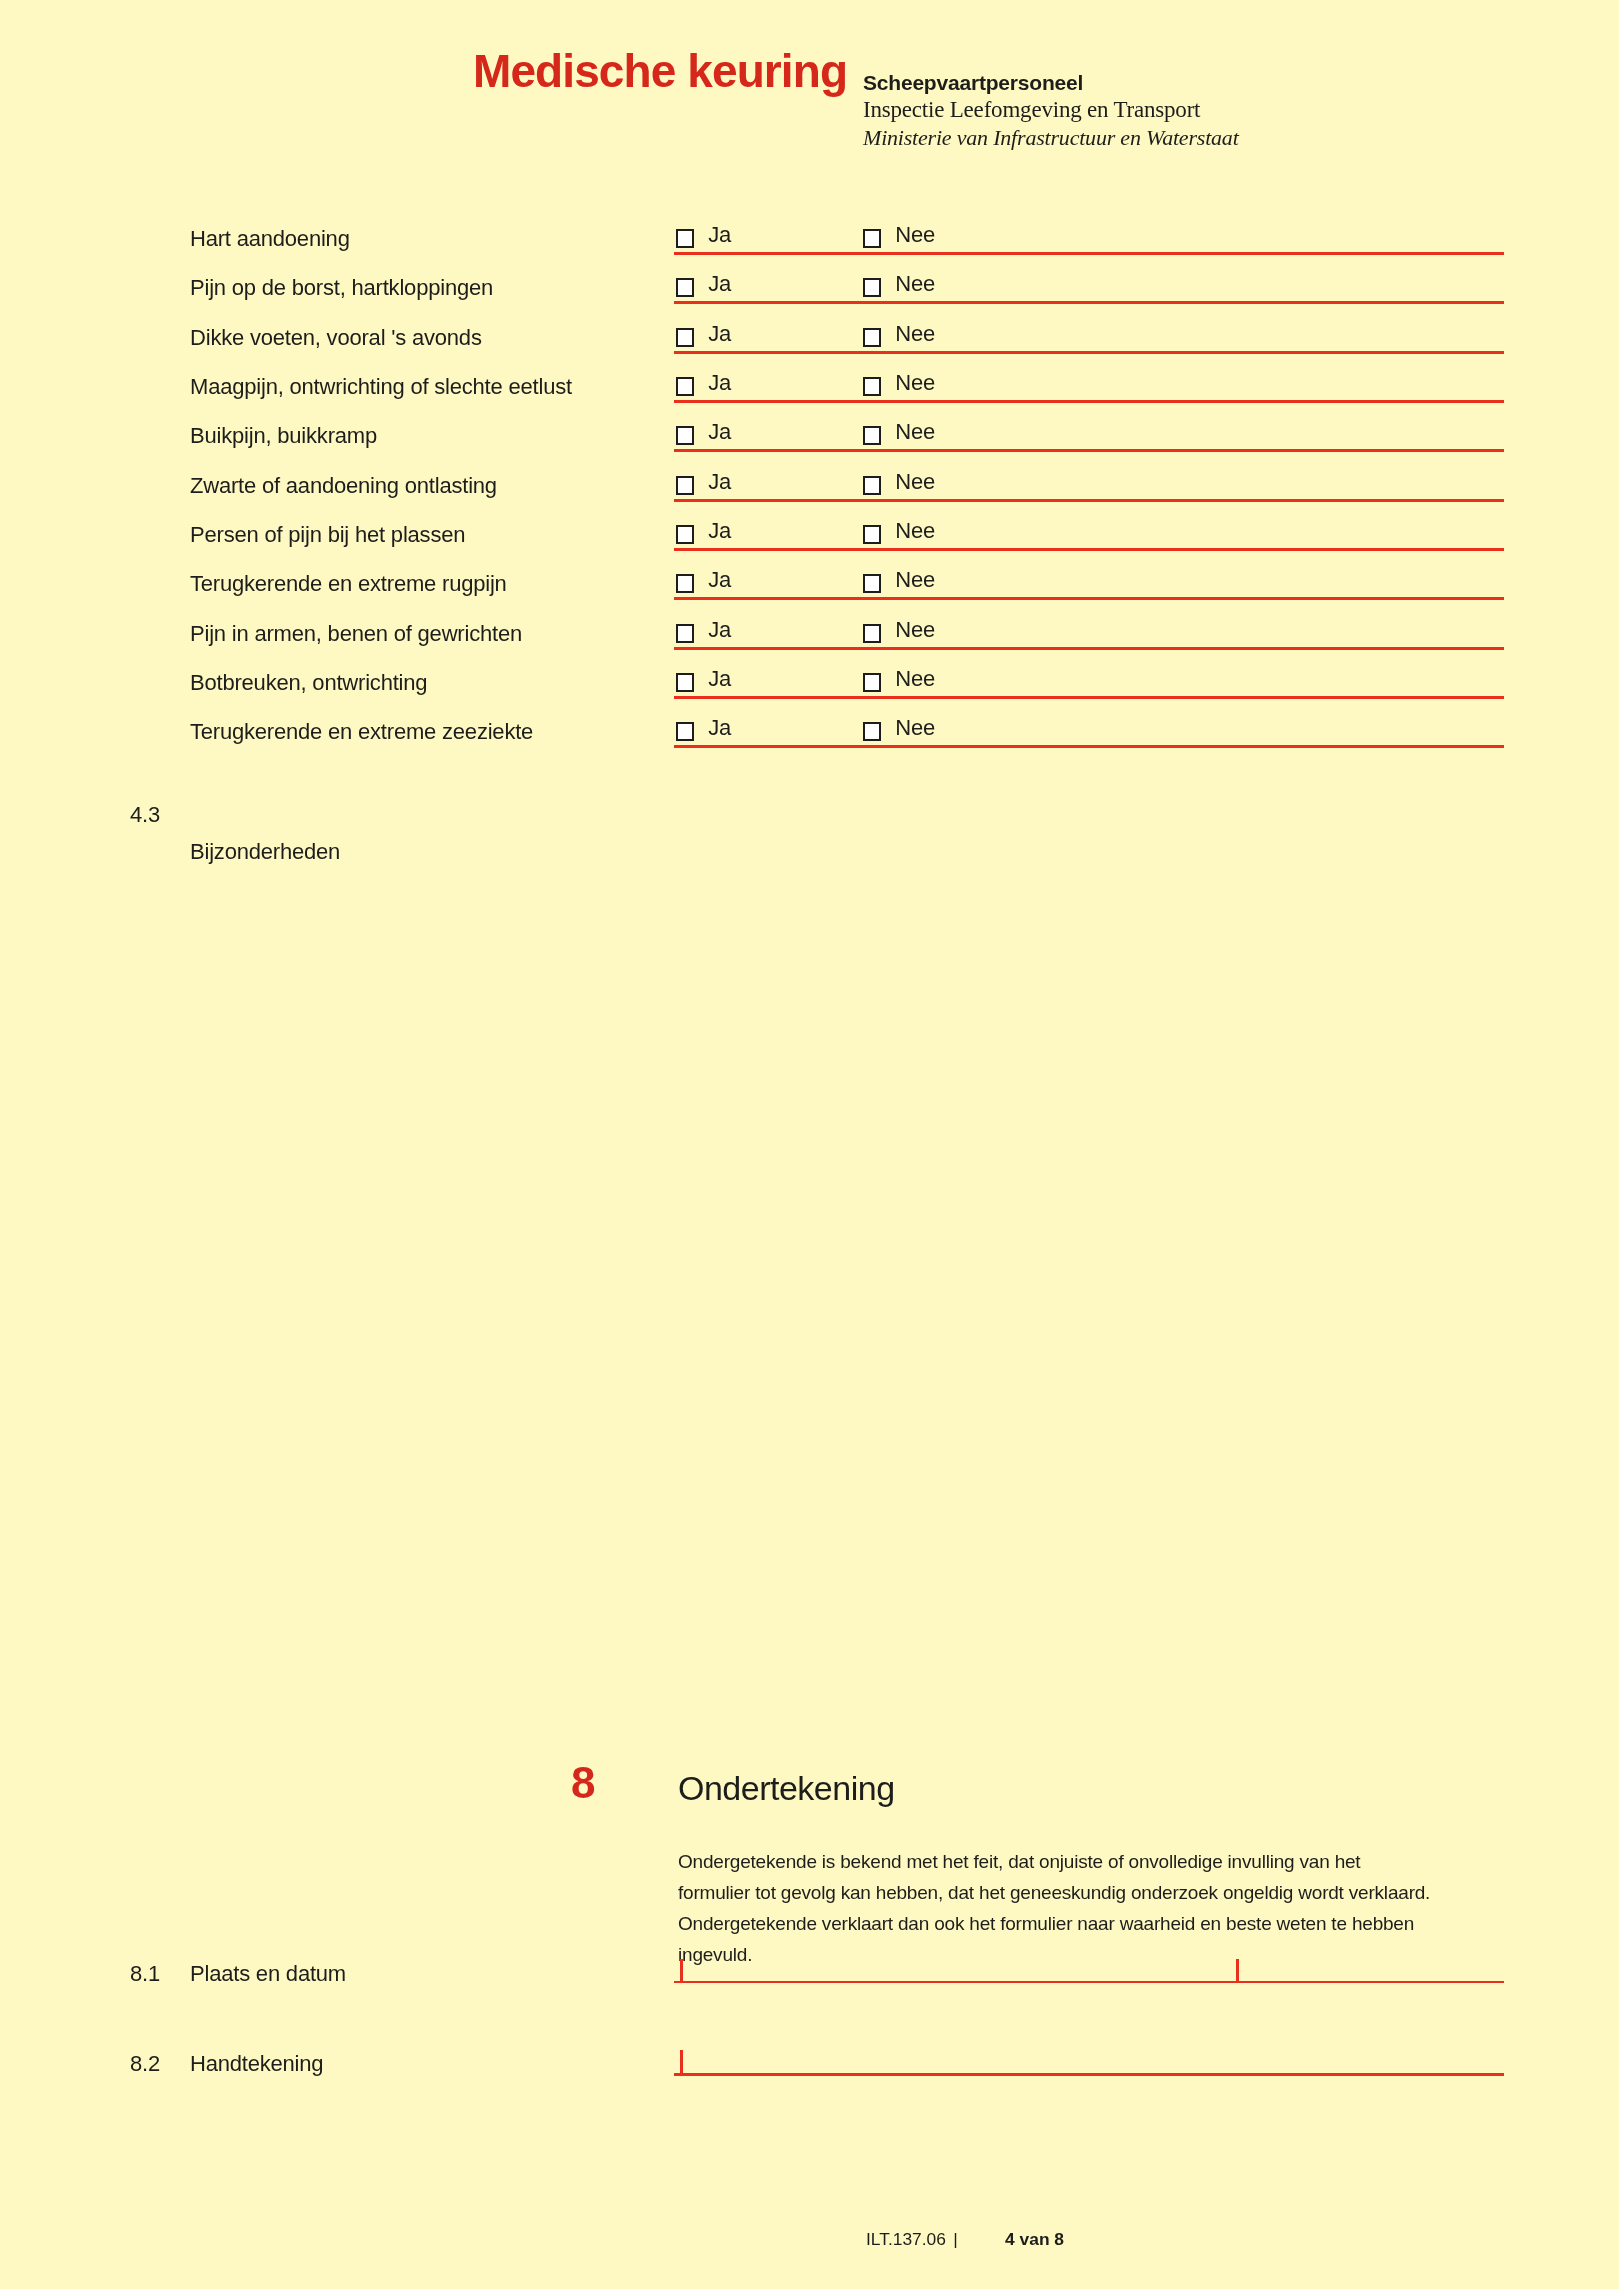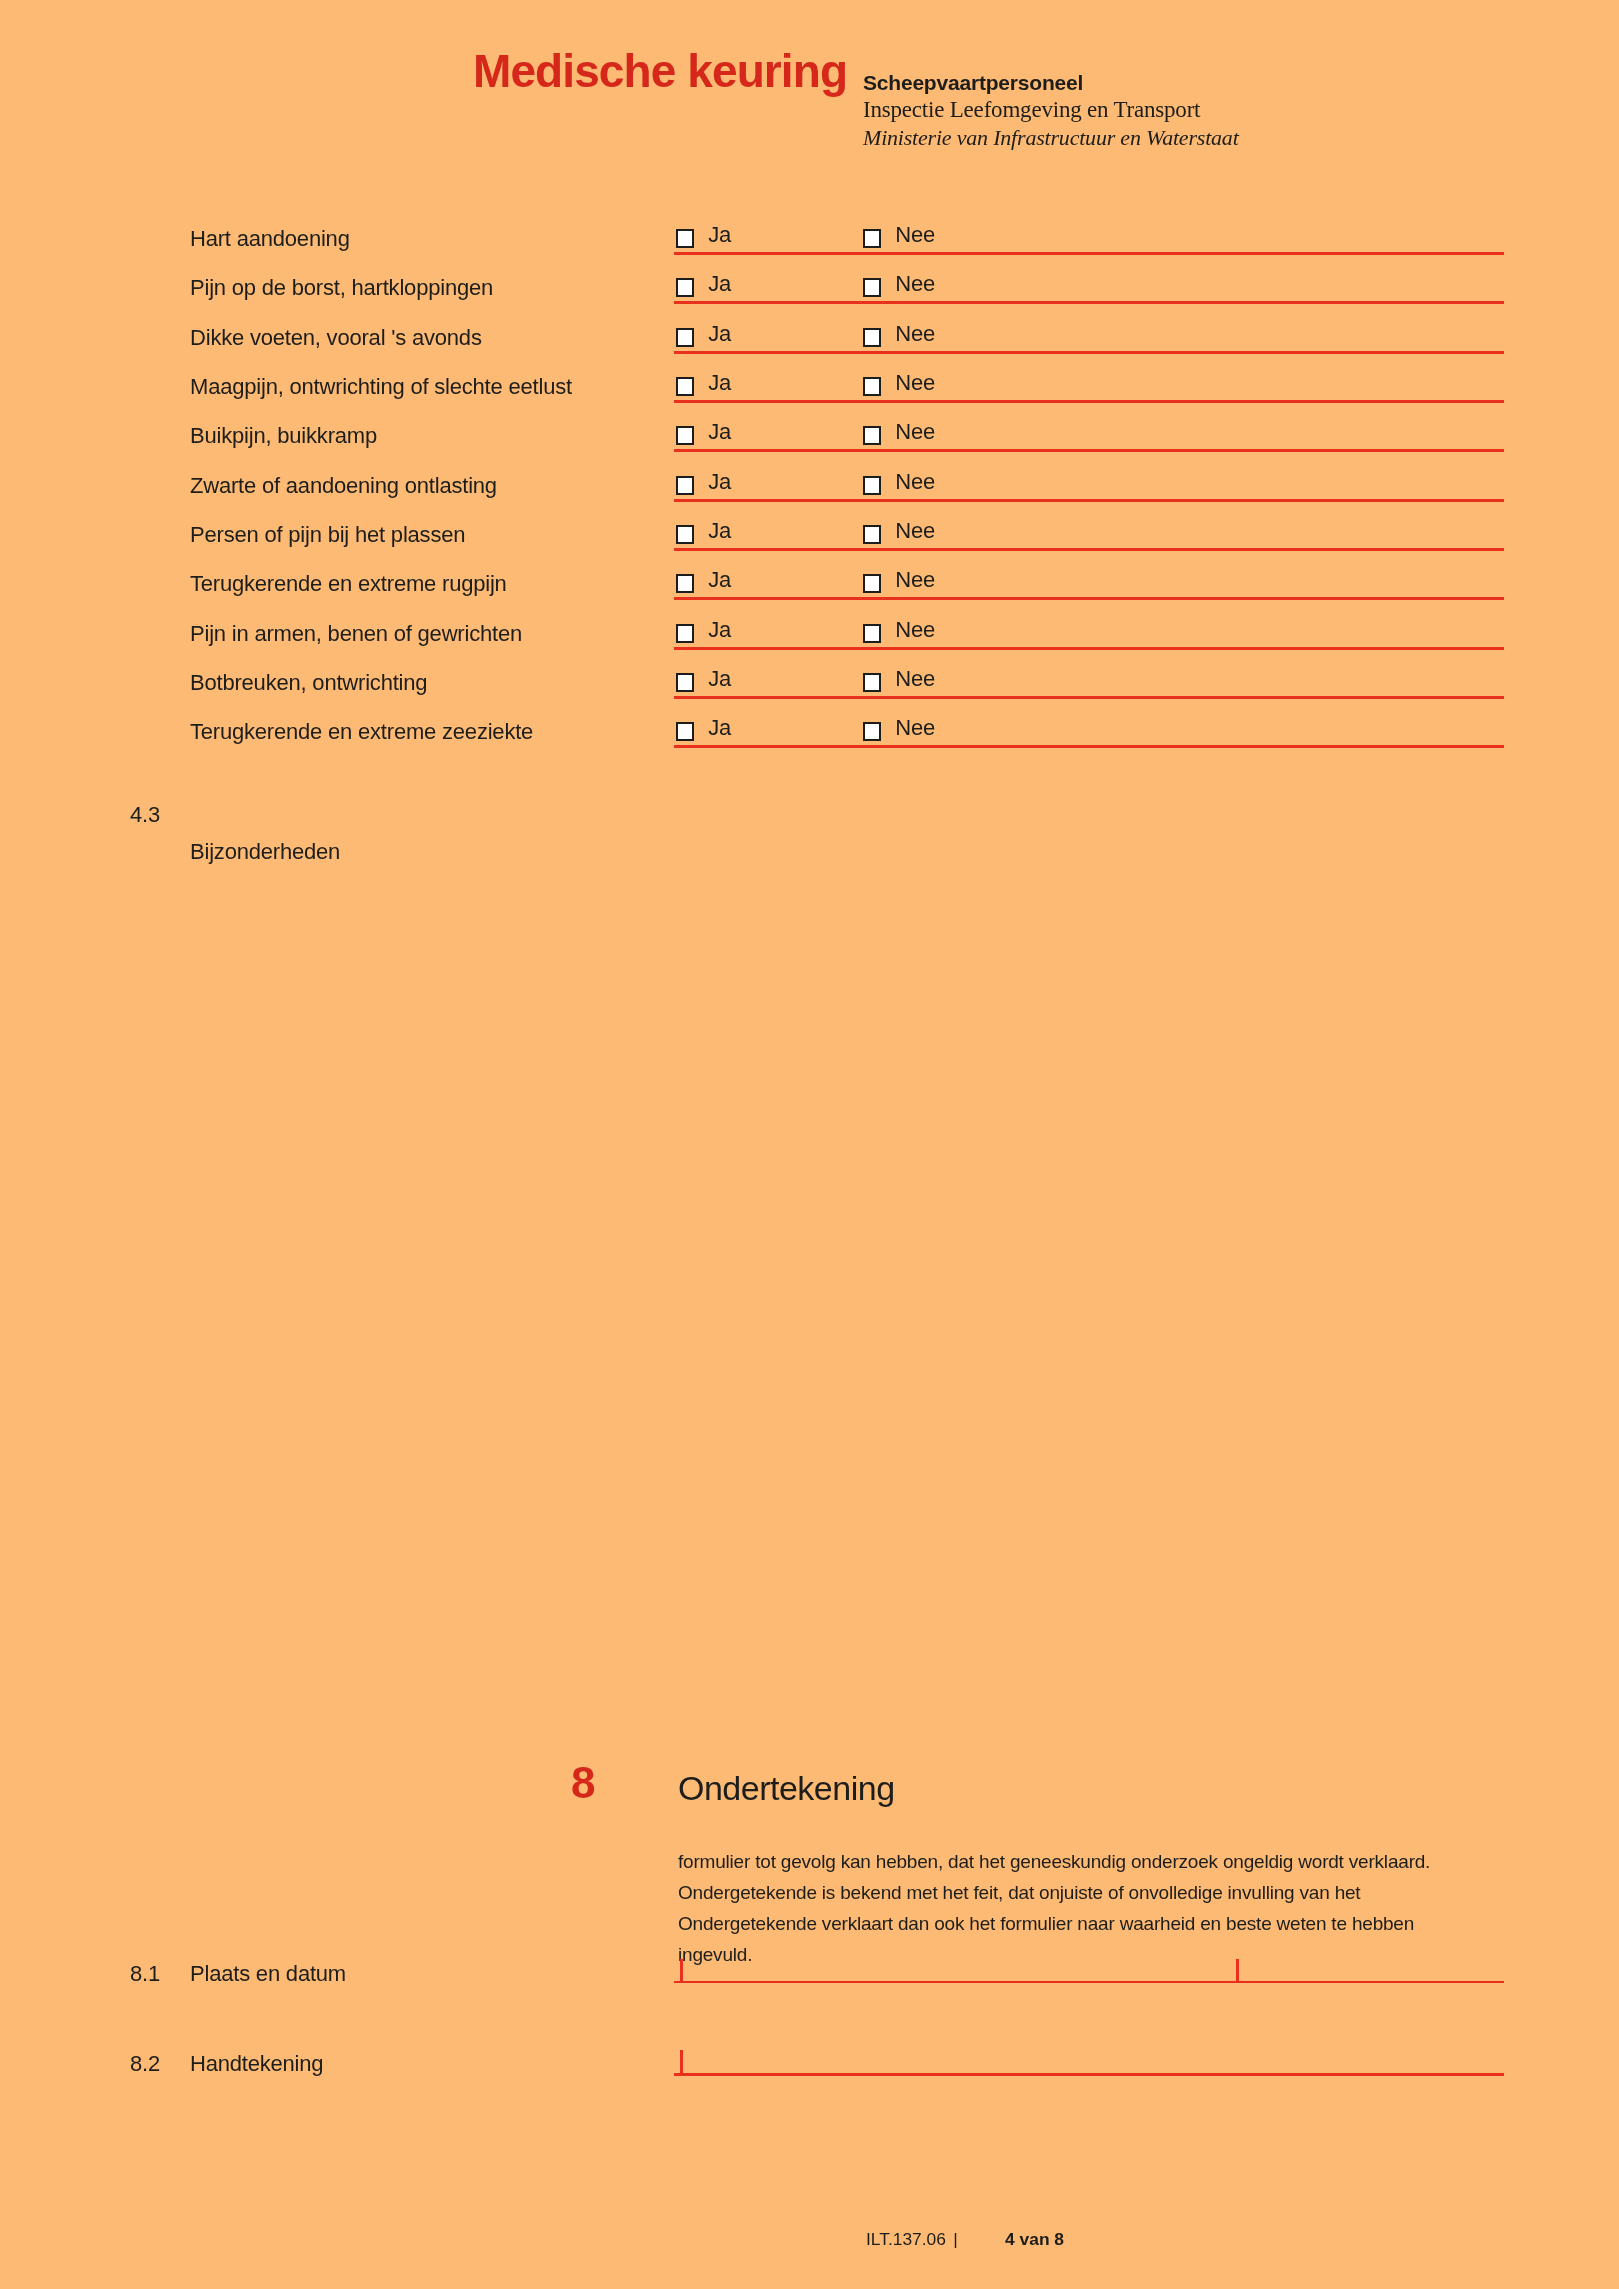--- a/index.html
+++ b/index.html
@@ -1,19 +1,19 @@
 <!DOCTYPE html>
 <html style="font-size:14.6px"><head>
 <meta charset="utf-8">
 <style>
   html,body{margin:0;padding:0;background:#888;}
   .page{
     position:relative;
     width:1619px;height:2290px;
-    background:#fdba74;
+    background:#fef9c3;
     font-family:"Liberation Sans", sans-serif;
     color:#1d1d1b;
     overflow:hidden;
     letter-spacing:-0.2px;
   }
   
   .title{
     position:absolute;left:473px;top:44px;
     font-size:46px;font-weight:bold;color:#d5281b;
     letter-spacing:-0.9px;margin:0;
@@ -239,22 +239,22 @@
   </div>
 
   <div class="sub-row" style="top:802px">
     <span class="sub-num">4.3</span>
     <span class="sub-label">Bijzonderheden</span>
   </div>
 
   <div class="sec8-num">8</div>
   <h2 class="sec8-title">Ondertekening</h2>
   <div class="sec8-body">
+    <div>Ondergetekende is bekend met het feit, dat onjuiste of onvolledige invulling van het</div>
     <div>formulier tot gevolg kan hebben, dat het geneeskundig onderzoek ongeldig wordt verklaard.</div>
-    <div>Ondergetekende is bekend met het feit, dat onjuiste of onvolledige invulling van het</div>
     <div>Ondergetekende verklaart dan ook het formulier naar waarheid en beste weten te hebben</div>
     <div>ingevuld.</div>
   </div>
 
   <div class="f-row row-81" style="top:1955px">
     <span class="f-num">8.1</span>
     <span class="f-label">Plaats en datum</span>
     <span class="f-line"></span>
     <span class="f-tick tick-start"></span>
     <span class="f-tick tick-mid"></span>

